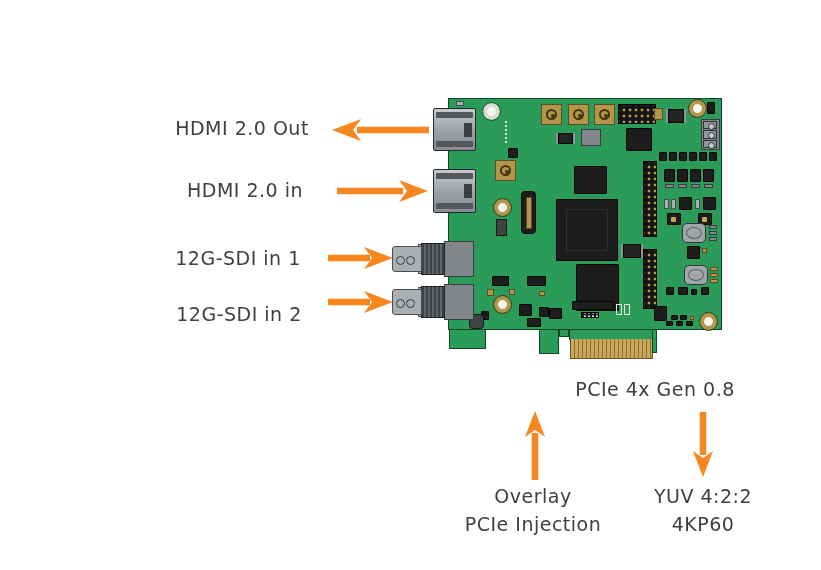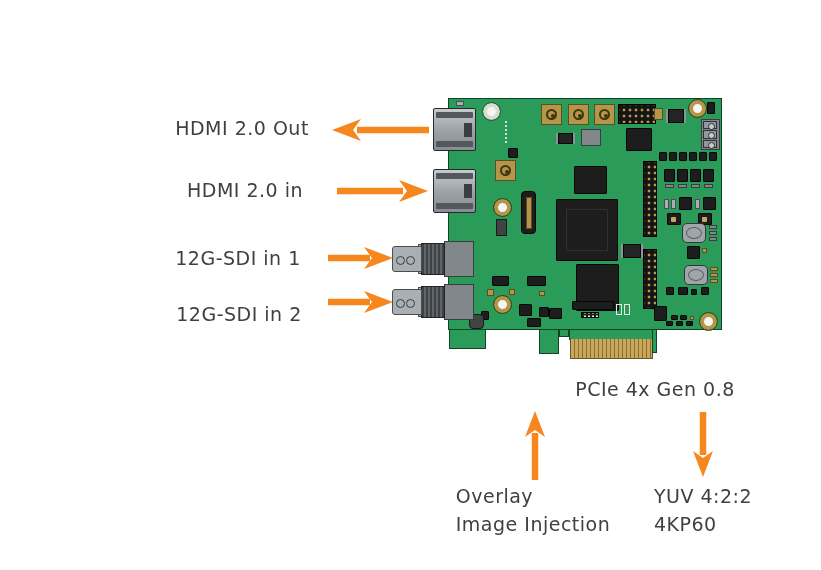--- a/index.html
+++ b/index.html
@@ -14,21 +14,21 @@
   .title {
     position: absolute; left: 10px; top: 8px;
     font-size: 54px; line-height: 1; letter-spacing: -1px;
     color: var(--title-gray); font-weight: 400;
   }
   .lbl {
     position: absolute; transform: translateX(-50%);
     font-size: 19px; line-height: 24px; letter-spacing: .5px;
     color: var(--label-gray); white-space: nowrap; font-weight: 400;
   }
-  .lbl2 { text-align: left; line-height: 28px; }
+  .lbl2 { text-align: center; line-height: 28px; }
 
   
   .arrow { position: absolute; color: var(--accent-orange); }
 
   
   .card {
     position: absolute; left: 448px; top: 98px; width: 274px; height: 232px;
     background: var(--pcb-green); border: 1.5px solid #0F4526;
   }
   .c { position: absolute; }
@@ -100,21 +100,21 @@
 
 
   <div class="lbl" style="left:242px; top:116px;">HDMI 2.0 Out</div>
   <div class="lbl" style="left:245px; top:178px;">HDMI 2.0 in</div>
   <div class="lbl" style="left:238px; top:246px;">12G-SDI in 1</div>
   <div class="lbl" style="left:239px; top:290px;margin-top:12px;">12G-SDI in 2</div>
 
   <div class="lbl" style="left:655px; top:377px;">PCIe 4x Gen 0.8</div>
   <div class="lbl lbl2" style="left:533px; top:482px;">
     <span>Overlay</span><br>
-    <span>Image Injection</span>
+    <span>PCIe Injection</span>
   </div>
   <div class="lbl lbl2" style="left:703px; top:482px;">
     <span>YUV 4:2:2</span><br>
     <span>4KP60</span>
   </div>
 
   <svg class="arrow" style="left:331px; top:118px;" width="98" height="24" viewBox="0 0 98 24">
     <line x1="26" y1="12" x2="98" y2="12" stroke="currentColor" stroke-width="6.5"></line>
     <polygon points="1,12 30,1 22,12 30,23" fill="currentColor"></polygon>
   </svg>

